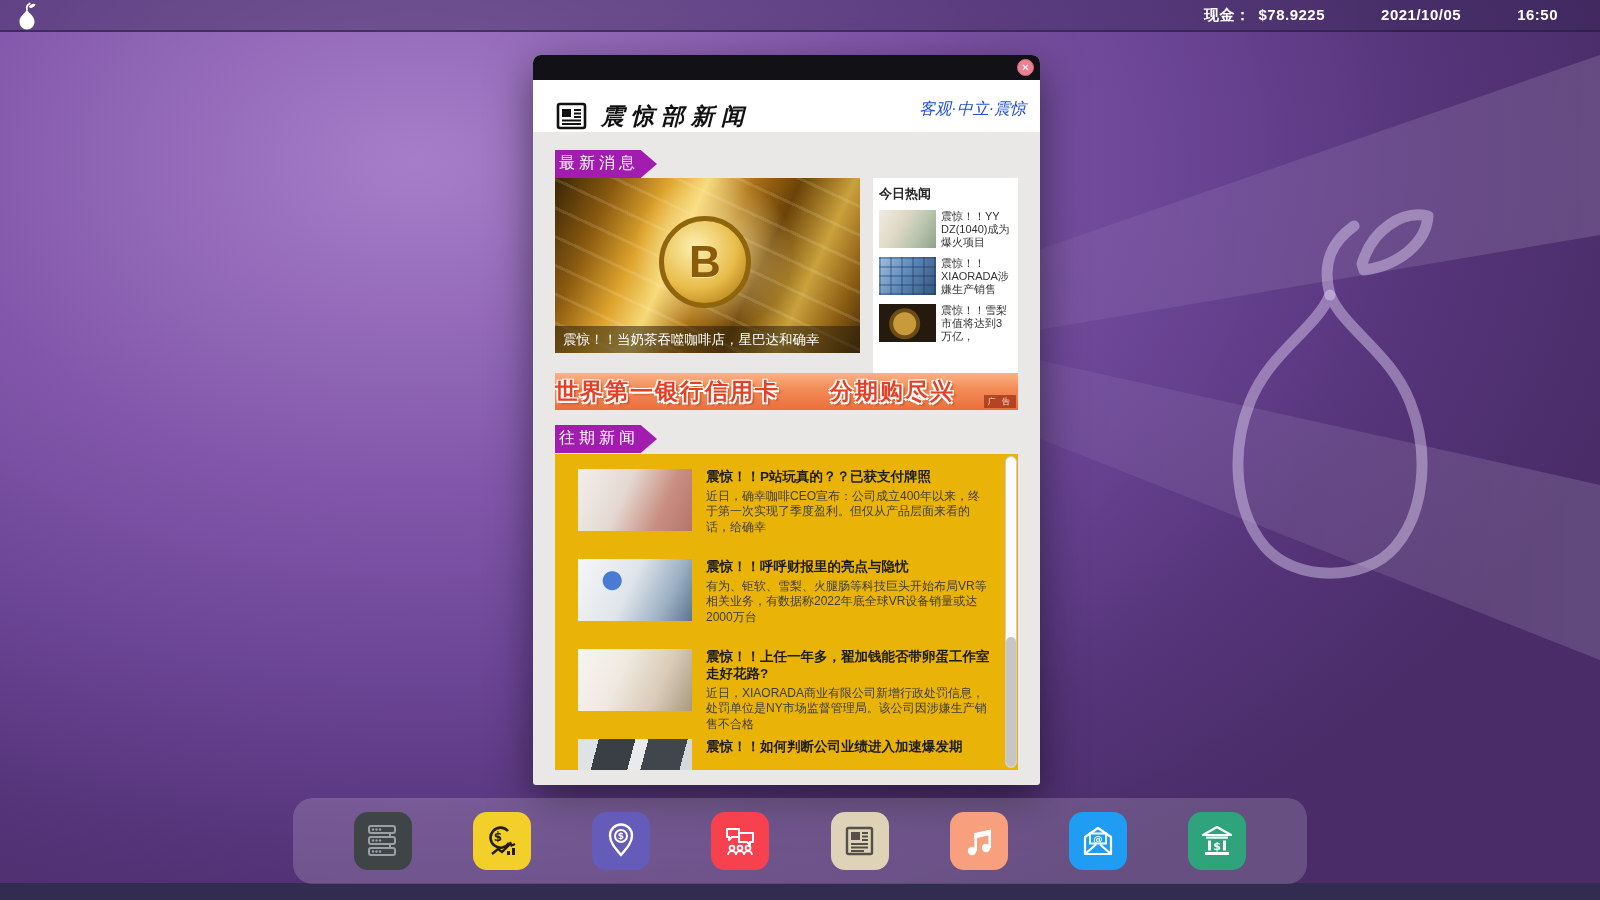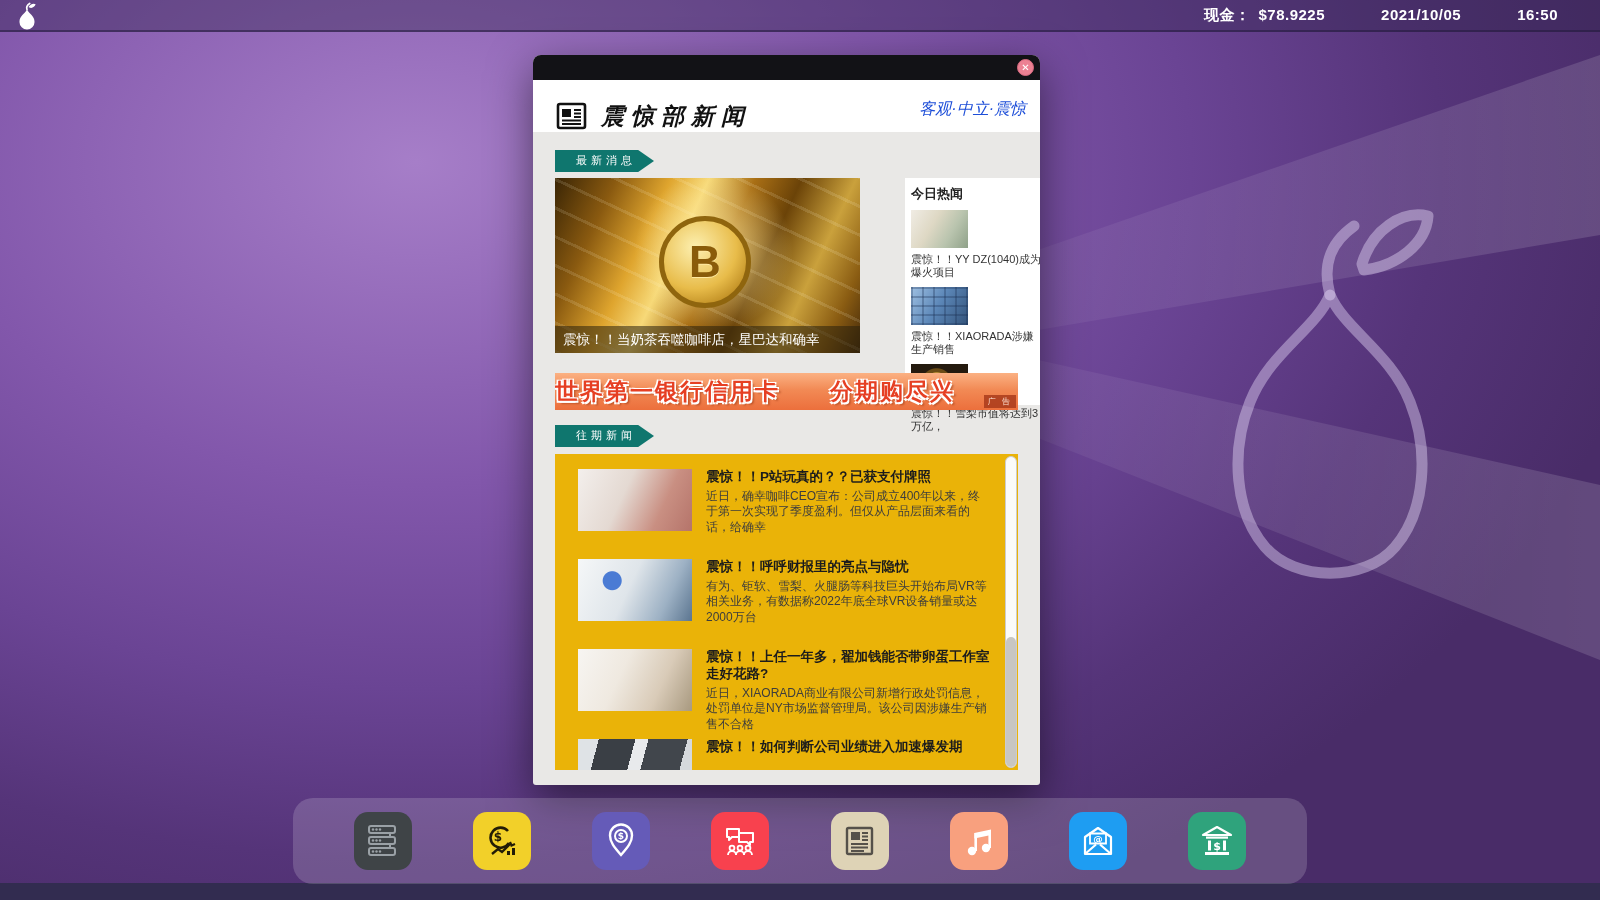--- a/index.html
+++ b/index.html
@@ -47,22 +47,22 @@
   .closebtn {
     position:absolute; right:6px; top:4px; width:17px; height:17px; border-radius:50%;
     background:#ec8193; border:1px solid #d86a80; color:#fff; font-size:10px; font-weight:bold;
     display:flex; align-items:center; justify-content:center; cursor:pointer; line-height:1;
   }
   .appheader { position:absolute; left:0; top:25px; width:100%; height:52px; background:#fff; display:flex; align-items:flex-end;font-style:italic; }
   .apptitle { font-size:23px; font-weight:bold; color:#111; letter-spacing:7px; margin-left:12px; }
   .tagline { position:absolute; right:14px; bottom:12px; font-size:16px; color:#1d4ed8; }
   .headericon { margin-left:22px; display:flex; }
   .sectiontag {
-    position:absolute; background:#0f766e; color:#fff; font-size:11px; letter-spacing:4px;
-    padding:3px 18px 4px 21px; clip-path:polygon(0 0,84% 0,100% 50%,84% 100%,0 100%);
+    position:absolute; background:#a21caf; color:#fff; font-size:16px; letter-spacing:4px;
+    padding:3px 18px 4px 4px; clip-path:polygon(0 0,84% 0,100% 50%,84% 100%,0 100%);
   }
   .tag-latest { left:22px; top:95px; }
   .tag-past   { left:22px; top:370px; }
   
   .featured {
     position:absolute; left:22px; top:123px; width:305px; height:175px; overflow:hidden; cursor:pointer;
     background:
       radial-gradient(circle at 52% 42%, rgba(255,235,160,.85), rgba(190,130,25,0) 42%),
       repeating-linear-gradient(25deg, rgba(255,248,220,0.13) 0 3px, rgba(0,0,0,0) 3px 26px),
       linear-gradient(115deg,#3a2505 0%,#8a5a10 16%,#dfa52e 30%,#f7d978 40%,#a96f15 52%,#6b4308 64%,#caa13c 78%,#8a5c12 90%,#42280a 100%);
@@ -71,23 +71,23 @@
     position:absolute; left:104px; top:38px; width:92px; height:92px; border-radius:50%;
     background:radial-gradient(circle at 38% 32%, #fdf0b0, #e8bc4a 55%, #b07c15 90%);
     border:5px solid #8f650e; display:flex; align-items:center; justify-content:center;
     font-size:44px; font-weight:bold; color:#8a5c0a; text-shadow:0 1px 0 #ffe9a0;
   }
   .featcaption {
     position:absolute; left:0; bottom:0; width:100%; height:27px; background:rgba(42,32,12,0.55);
     color:#fff; font-size:13.5px; display:flex; align-items:center; padding-left:8px; white-space:nowrap;
   }
   
-  .hotcard { position:absolute; left:340px; top:123px; width:145px; height:227px; background:#fff; padding:7px 6px;margin-left:32px; }
+  .hotcard { position:absolute; left:340px; top:123px; width:145px; height:227px; background:#fff; padding:7px 6px; }
   .hottitle { font-size:13px; font-weight:bold; color:#222; margin-bottom:7px; }
-  .hotitem { display:flex; gap:5px; margin-bottom:8px; cursor:pointer;flex-direction:column; }
+  .hotitem { display:flex; gap:5px; margin-bottom:8px; cursor:pointer; }
   .hotthumb { width:57px; height:38px; flex:0 0 auto; }
   .ht1 { background:linear-gradient(120deg,#f0ece4,#ded8c4 38%,#b9c4ae 68%,#8fa189); }
   .ht2 { background:repeating-linear-gradient(0deg, rgba(25,45,80,.30) 0 2px, rgba(0,0,0,0) 2px 9px),
                repeating-linear-gradient(90deg, rgba(25,45,80,.30) 0 2px, rgba(0,0,0,0) 2px 11px),
                linear-gradient(120deg,#9fc0e2,#5c87b8 48%,#33537a); }
   .ht3 { background:radial-gradient(circle at 45% 52%, #c79a3a 0 11px, #6b4c16 12px 15px, #241a0e 16px), #1d140b; }
   .hottext { font-size:11px; line-height:1.18; color:#333; }
   
   .adbanner {
     position:absolute; left:22px; top:318px; width:463px; height:37px; cursor:pointer;

